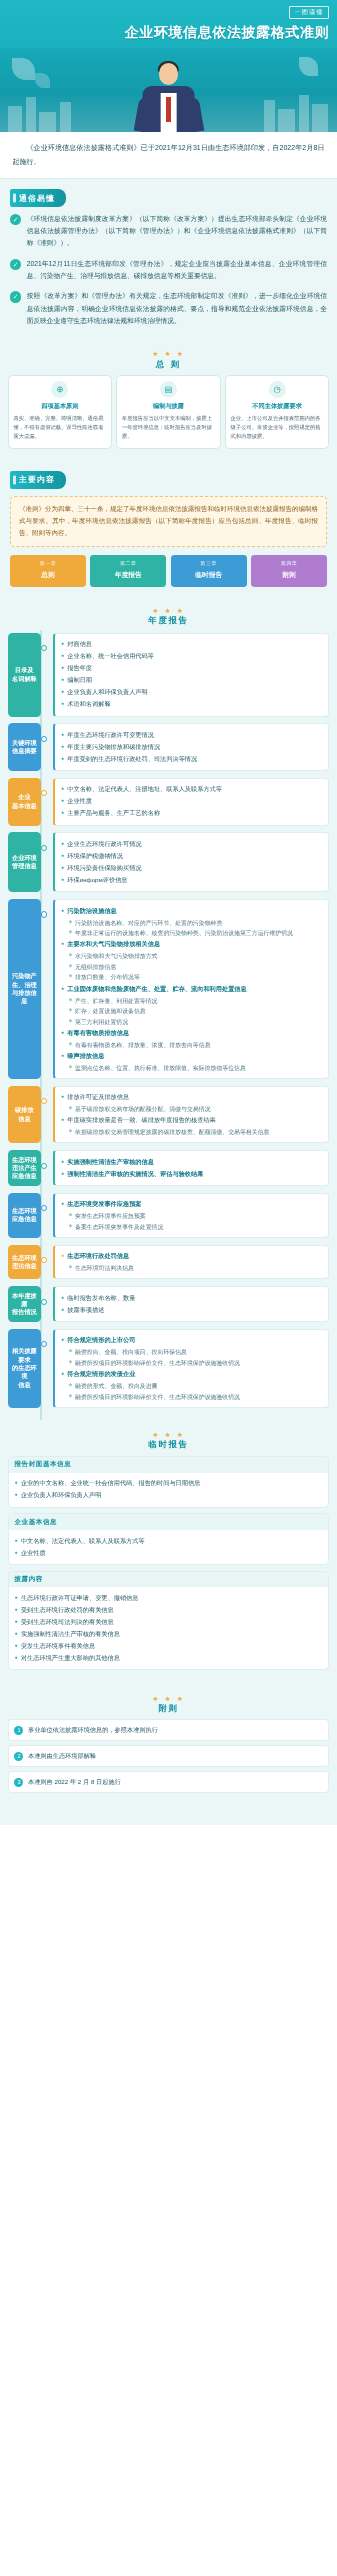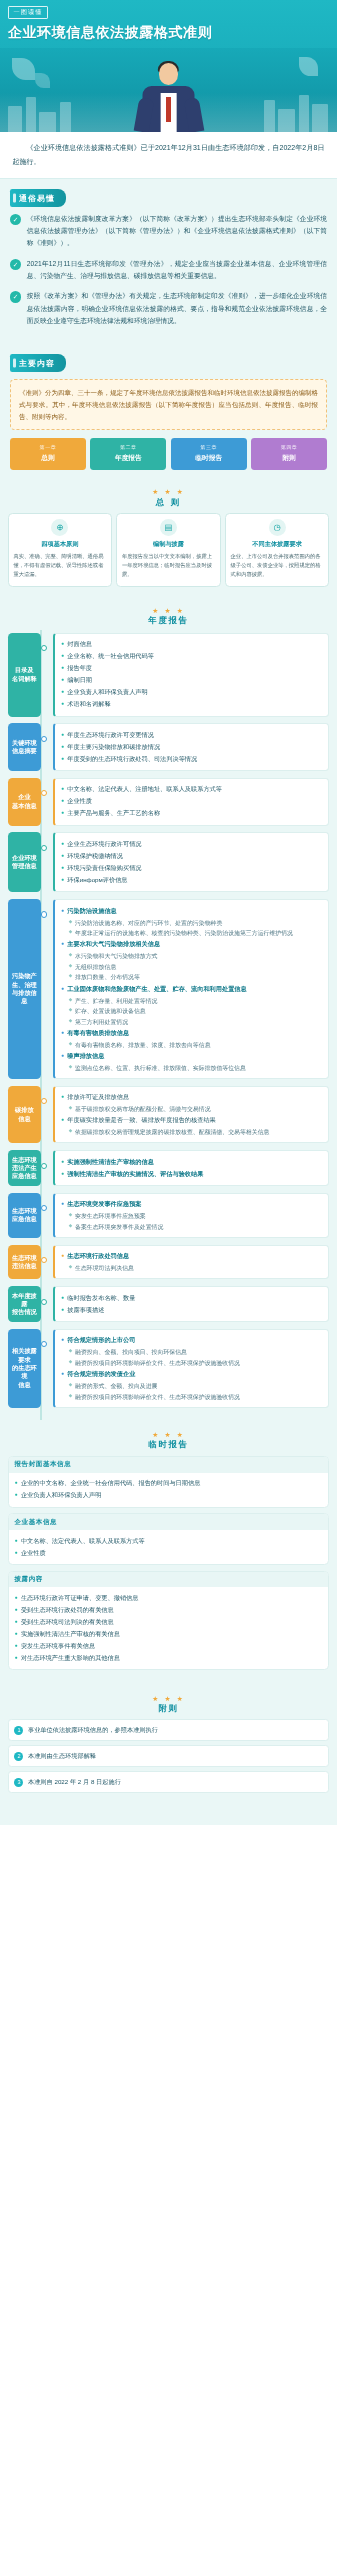--- a/index.html
+++ b/index.html
@@ -10,20 +10,21 @@
     color: #1a3a4a;
   }
   .page { width: 337px; position: relative; background: #eaf7f6; }
 
   
   .header {
     position: relative;
     background: linear-gradient(180deg, #1fb8c4 0%, #15a3b4 100%);
     padding: 0;
     overflow: hidden;
+    text-align: right;
   }
   .tag-strip {
     padding: 5.6px 7.9px 2.2px 7.9px;
   }
   .tag-pill {
     display: inline-block;
     border: 0.6px solid rgba(255,255,255,.85);
     color: #fff;
     font-size: 6.2px;
     letter-spacing: 1.1px;
@@ -242,20 +243,44 @@
         <div class="bg-text">2021年12月11日生态环境部印发《管理办法》，规定企业应当披露企业基本信息、企业环境管理信息、污染物产生、治理与排放信息、碳排放信息等相关重要信息。</div>
       </div>
       <div class="bg-item">
         <div class="bg-check">✓</div>
         <div class="bg-text">按照《改革方案》和《管理办法》有关规定，生态环境部制定印发《准则》，进一步细化企业环境信息依法披露内容，明确企业环境信息依法披露的格式、要点，指导和规范企业依法披露环境信息，全面反映企业遵守生态环境法律法规和环境治理情况。</div>
       </div>
     </div>
   </div>
 
   <div class="section">
+    <div class="mini-title">
+      <div class="stars">★ ★ ★</div>
+      <div class="t">总 则</div>
+    </div>
+    <div class="three-col">
+      <div class="tc">
+        <div class="ico">⊕</div>
+        <div class="tcl">四项基本原则</div>
+        <div class="tcb">真实、准确、完整、简明清晰、通俗易懂，不得有虚假记载、误导性陈述或者重大遗漏。</div>
+      </div>
+      <div class="tc">
+        <div class="ico">▤</div>
+        <div class="tcl">编制与披露</div>
+        <div class="tcb">年度报告应当以中文文本编制，披露上一年度环境信息；临时报告应当及时披露。</div>
+      </div>
+      <div class="tc">
+        <div class="ico">◷</div>
+        <div class="tcl">不同主体披露要求</div>
+        <div class="tcb">企业、上市公司及合并报表范围内的各级子公司、发债企业等，按照规定的格式和内容披露。</div>
+      </div>
+    </div>
+  </div>
+
+  <div class="section">
     <div class="sec-head">主要内容</div>
     <div class="intro-card">《准则》分为四章、三十一条，规定了年度环境信息依法披露报告和临时环境信息依法披露报告的编制格式与要求。其中，年度环境信息依法披露报告（以下简称年度报告）应当包括总则、年度报告、临时报告、附则等内容。</div>
     <div class="chapters">
       <div class="chap" id="chap0" style="background: rgb(240, 169, 59);">
         <span class="num">第一章</span>
         <span class="nm">总则</span>
       </div>
       <div class="chap" id="chap1" style="background: rgb(47, 179, 165);">
         <span class="num">第二章</span>
         <span class="nm">年度报告</span>
@@ -265,44 +290,20 @@
         <span class="nm">临时报告</span>
       </div>
       <div class="chap" id="chap3" style="background: rgb(176, 124, 208);">
         <span class="num">第四章</span>
         <span class="nm">附则</span>
       </div>
     </div>
   </div>
 
   <div class="section">
-    <div class="mini-title">
-      <div class="stars">★ ★ ★</div>
-      <div class="t">总 则</div>
-    </div>
-    <div class="three-col">
-      <div class="tc">
-        <div class="ico">⊕</div>
-        <div class="tcl">四项基本原则</div>
-        <div class="tcb">真实、准确、完整、简明清晰、通俗易懂，不得有虚假记载、误导性陈述或者重大遗漏。</div>
-      </div>
-      <div class="tc">
-        <div class="ico">▤</div>
-        <div class="tcl">编制与披露</div>
-        <div class="tcb">年度报告应当以中文文本编制，披露上一年度环境信息；临时报告应当及时披露。</div>
-      </div>
-      <div class="tc">
-        <div class="ico">◷</div>
-        <div class="tcl">不同主体披露要求</div>
-        <div class="tcb">企业、上市公司及合并报表范围内的各级子公司、发债企业等，按照规定的格式和内容披露。</div>
-      </div>
-    </div>
-  </div>
-
-  <div class="section">
     <div class="tl-title">
       <div class="stars">★ ★ ★</div>
       <div class="t">年度报告</div>
     </div>
     <div class="timeline" id="timeline">
         <div class="tl-row">
           <div class="tl-badge" style="background: rgb(47, 179, 165);">目录及<br>名词解释</div>
           <div class="tl-dot" style="border-color: rgb(47, 179, 165);"></div>
           <div class="tl-card" style="border-left-color: rgb(47, 179, 165);">
             <div class="tl-li">

